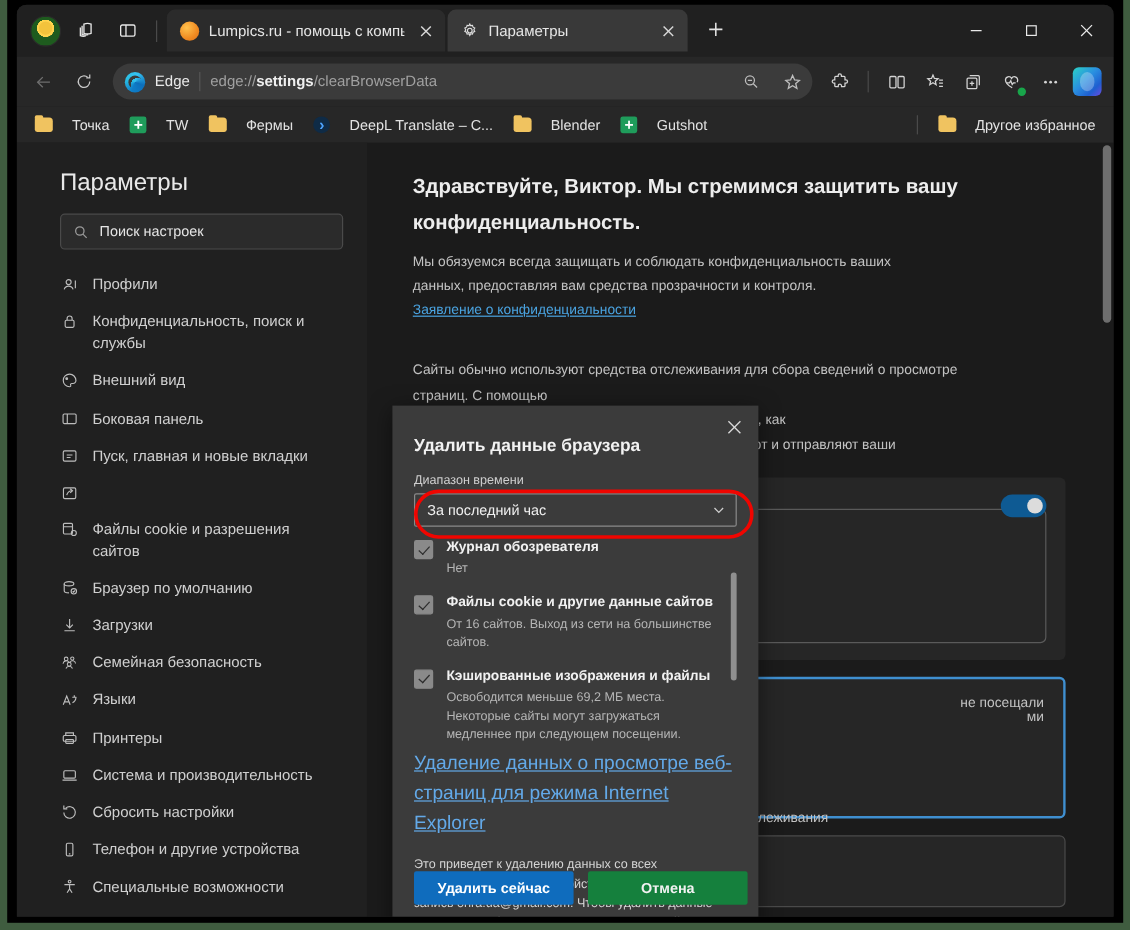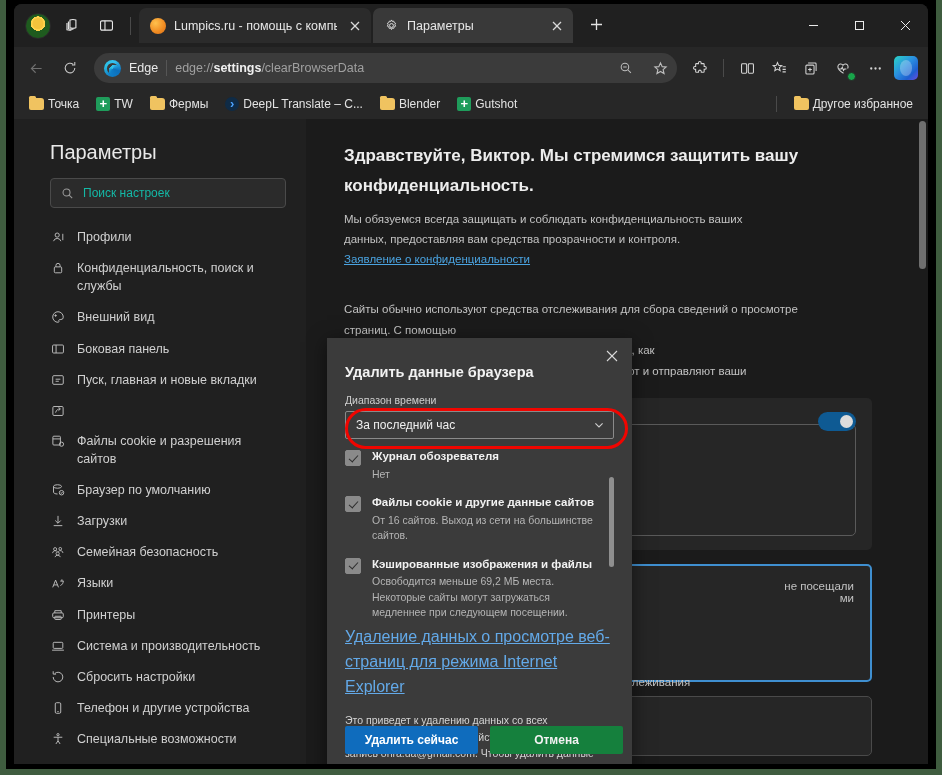--- a/index.html
+++ b/index.html
@@ -132,21 +132,21 @@
     border-radius: 8px 8px 8px 8px / 10px 10px 10px 10px;
     background: rgba(255,255,255,.28);
   }
 
   
   .bookmarks {
     height: 30px; background: #272727;
     display: flex; align-items: center; padding: 0 8px; gap: 3px;
     font-size: 12px; color: #e2e2e2; position: relative;
   }
-  .bm { display:flex; align-items:center; gap:4px; padding: 3px 7px; border-radius:4px; white-space:nowrap; }
+  .bm { display:flex; align-items:center; gap:16px; padding: 3px 7px; border-radius:4px; white-space:nowrap; }
   .bm-folder {
     width: 15px; height: 12px; flex:none; border-radius: 1.5px 3px 2px 2px;
     background: #f0c360; position: relative;
   }
   .bm-folder::before {
     content:""; position:absolute; left:0; top:-2.5px; width:7px; height:3px;
     background:#f0c360; border-radius:1.5px 1.5px 0 0;
   }
   .bm-sheet { width: 14px; height: 14px; flex:none; background:#1f9c5b; border-radius:2px; position:relative; }
   .bm-sheet::after{ content:"+"; position:absolute; inset:0; color:#fff; font-size:13px; line-height:14px; text-align:center; font-weight:700;}
@@ -164,32 +164,32 @@
   
   .settings-nav {
     position: absolute; left: 0; top: 0; width: 292px; height: 100%;
     background: #202020; padding: 18px 20px 0 20px;
   }
   .settings-title { font-size: 20px; color: #e9e9e9; margin: 4px 0 14px 16px; font-weight: 400; }
   .search-box {
     height: 30px; background: #2b2b2b; border: 1px solid #4a4a4a; border-radius: 4px;
     display: flex; align-items: center; gap: 9px; padding: 0 10px; margin: 0 0 14px 16px;
   }
-  .search-ph { font-size: 12px; color: #14b8a6; }
+  .search-ph { font-size: 12px; color: #e5e5e5; }
   .nav-list { display: flex; flex-direction: column; gap: 1px; }
   .nav-item {
     display: flex; align-items: flex-start; gap: 11px;
     padding: 6px 8px 6px 16px; border-radius: 4px;
     font-size: 12.5px; color: #d0d0d0; line-height: 1.45;
   }
   .nav-ico { width: 16px; height: 16px; flex: none; margin-top: 1px; color:#bdbdbd; }
 
   
   .content {
-    position: absolute; left: 292px; top: 0; right: 16px; height: 100%;
+    position: absolute; left: 292px; top: 0; right: 0; height: 100%;
     padding: 22px 40px 0 38px; overflow: hidden;
   }
   .h1 { font-size: 17px; font-weight: 700; color: #ededed; line-height: 1.75; max-width: 460px; }
   .ptxt { font-size: 11.5px; color: #c2c2c2; line-height: 1.75; margin-top: 8px; max-width: 470px; }
   .link { color: #4aa3e0; text-decoration: underline; }
   .ptxt2 { font-size: 11.5px; color: #c2c2c2; line-height: 1.8; margin-top: 30px; max-width: 500px; }
 
   .card {
     margin-top: 16px; background: #262626; border-radius: 5px;
     padding: 14px 16px; position: relative;

